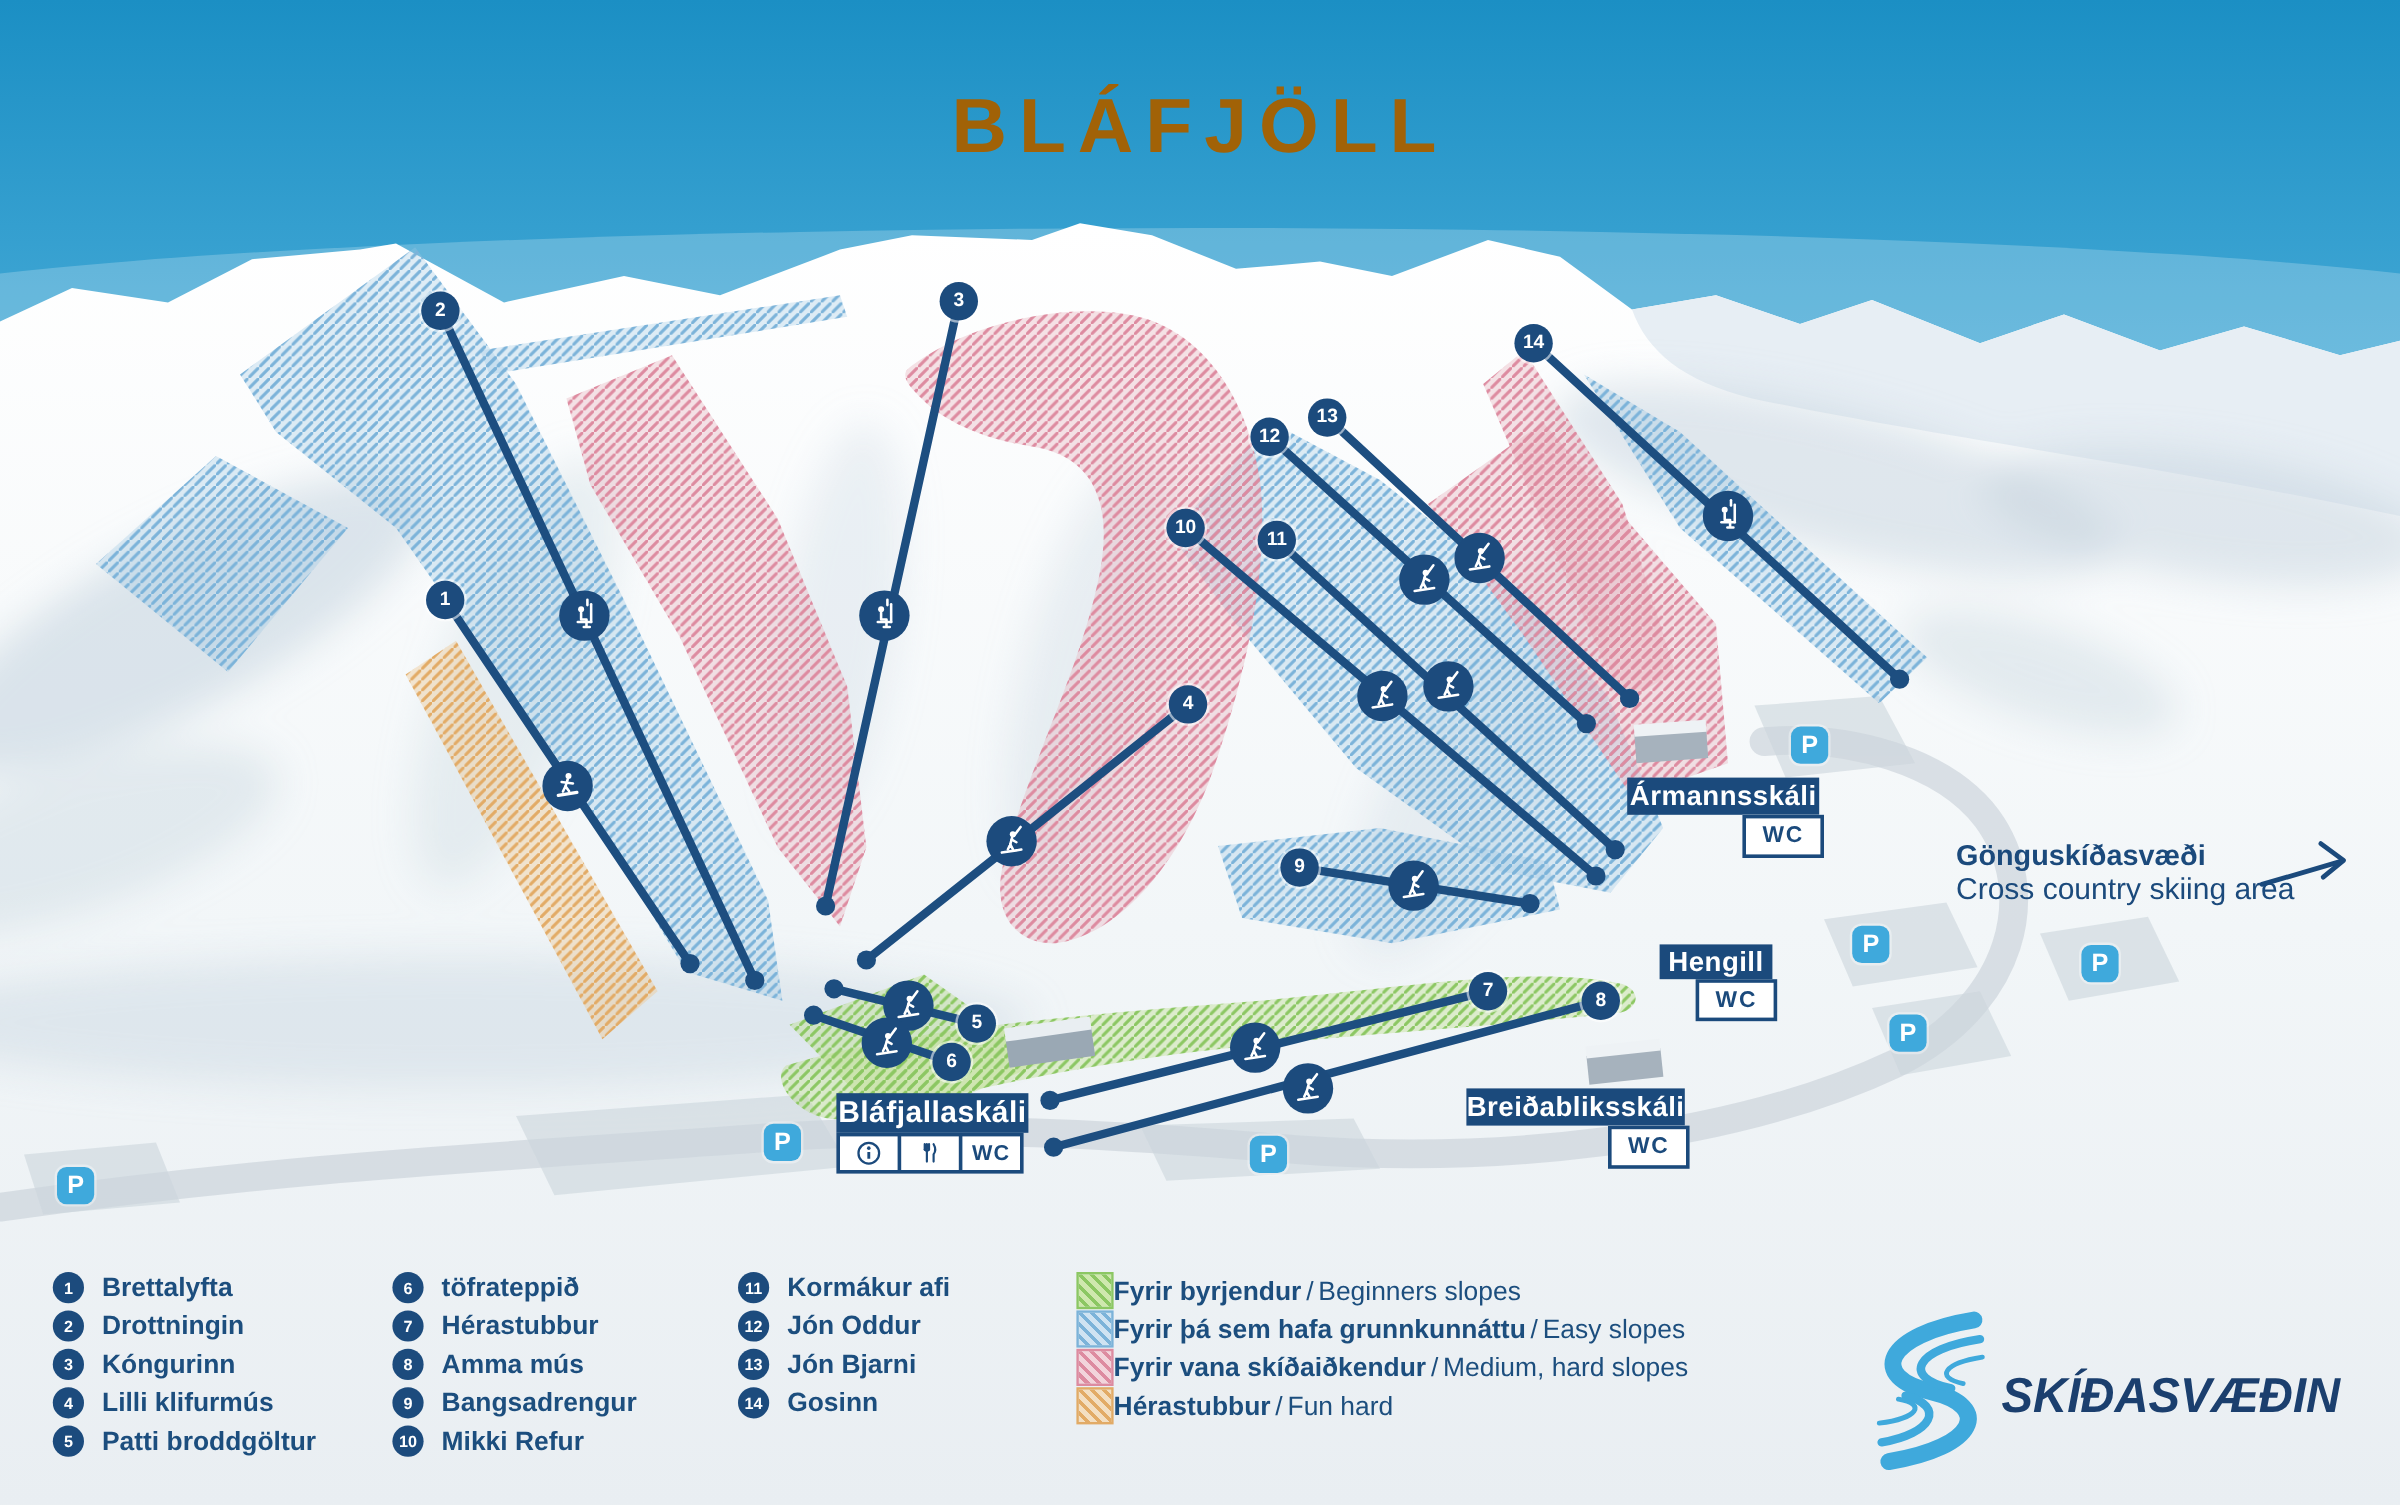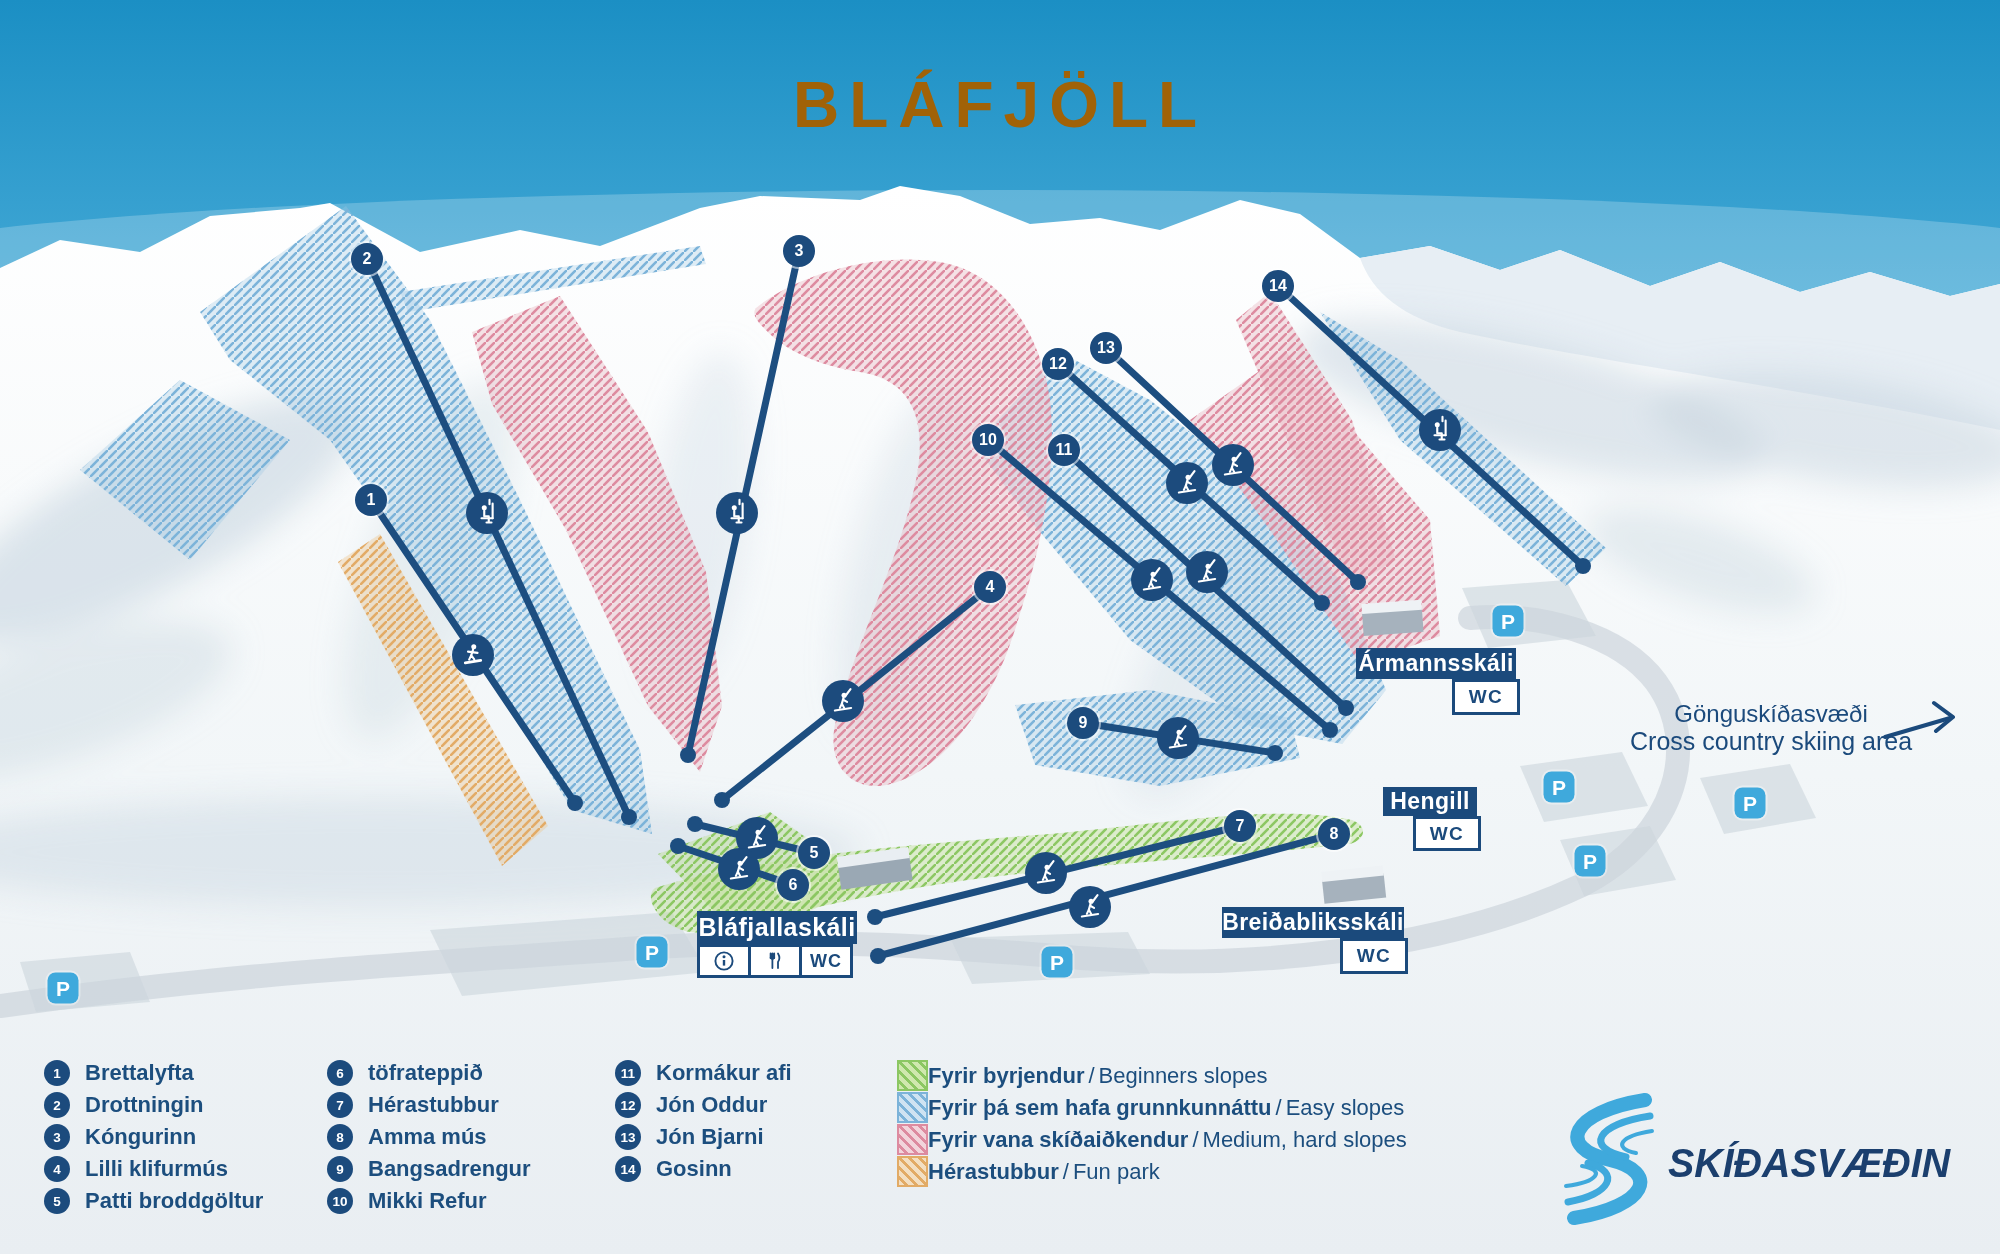--- a/index.html
+++ b/index.html
@@ -24,21 +24,21 @@
   .bld{position:absolute;background:#1b4a7c;color:#fff;font-weight:600;
        display:flex;align-items:center;justify-content:center;letter-spacing:.4px;}
   .wcbox{position:absolute;background:#fff;border:3px solid #1b4a7c;color:#1b4a7c;
          font-weight:700;letter-spacing:1.5px;display:flex;align-items:center;justify-content:center;}
   .svc{position:absolute;display:flex;gap:3px;background:#1b4a7c;padding:3px;}
   .svc .cell{width:48px;height:28px;background:#fff;display:flex;align-items:center;justify-content:center;
              color:#1b4a7c;font-weight:700;font-size:18px;letter-spacing:1px;}
   .svc .cell svg{width:24px;height:24px;}
   
   .xc{position:absolute;color:#1b4a7c;}
-  .xc .is{font-size:24px;font-weight:400;line-height:27px;text-align:center;}
+  .xc .is{font-size:24px;font-weight:700;line-height:27px;}
   .xc .en{font-size:25px;font-weight:400;line-height:29px;}
   
   .lrow{position:absolute;display:flex;align-items:center;gap:15px;}
   .lbadge{width:26px;height:26px;border-radius:50%;background:#1c4b7d;color:#fff;
           font-size:13.5px;font-weight:700;display:flex;align-items:center;justify-content:center;flex:0 0 26px;}
   .lname{color:#1c4e7e;font-size:22px;font-weight:600;white-space:nowrap;}
   .srow{position:absolute;display:flex;align-items:center;}
   .swatch{width:27px;height:27px;flex:0 0 27px;}
   .sw-green {border:2px solid #8cc763;background:repeating-linear-gradient(45deg,#cfe8ae 0 4px,#8cc763 4px 7px);}
   .sw-blue  {border:2px solid #7cb3d9;background:repeating-linear-gradient(45deg,#cfe3f2 0 4px,#7cb3d9 4px 7px);}
@@ -424,18 +424,18 @@
 <div class="srow" style="left:897px;top:1092px">
   <span class="swatch sw-blue"></span>
   <span class="sname"><b>Fyrir þá sem hafa grunnkunnáttu</b><span class="sep">/</span><span>Easy slopes</span></span>
 </div>
 <div class="srow" style="left:897px;top:1124px">
   <span class="swatch sw-red"></span>
   <span class="sname"><b>Fyrir vana skíðaiðkendur</b><span class="sep">/</span><span>Medium, hard slopes</span></span>
 </div>
 <div class="srow" style="left:897px;top:1156px">
   <span class="swatch sw-orange"></span>
-  <span class="sname"><b>Hérastubbur</b><span class="sep">/</span><span>Fun park</span></span>
+  <span class="sname"><b>Hérastubbur</b><span class="sep">/</span><span>Fun hard</span></span>
 </div>
 
 <div class="logotext" style="left:1668px;top:1140px">SKÍÐASVÆÐIN</div>
 
 </div>
 
 </body></html>

